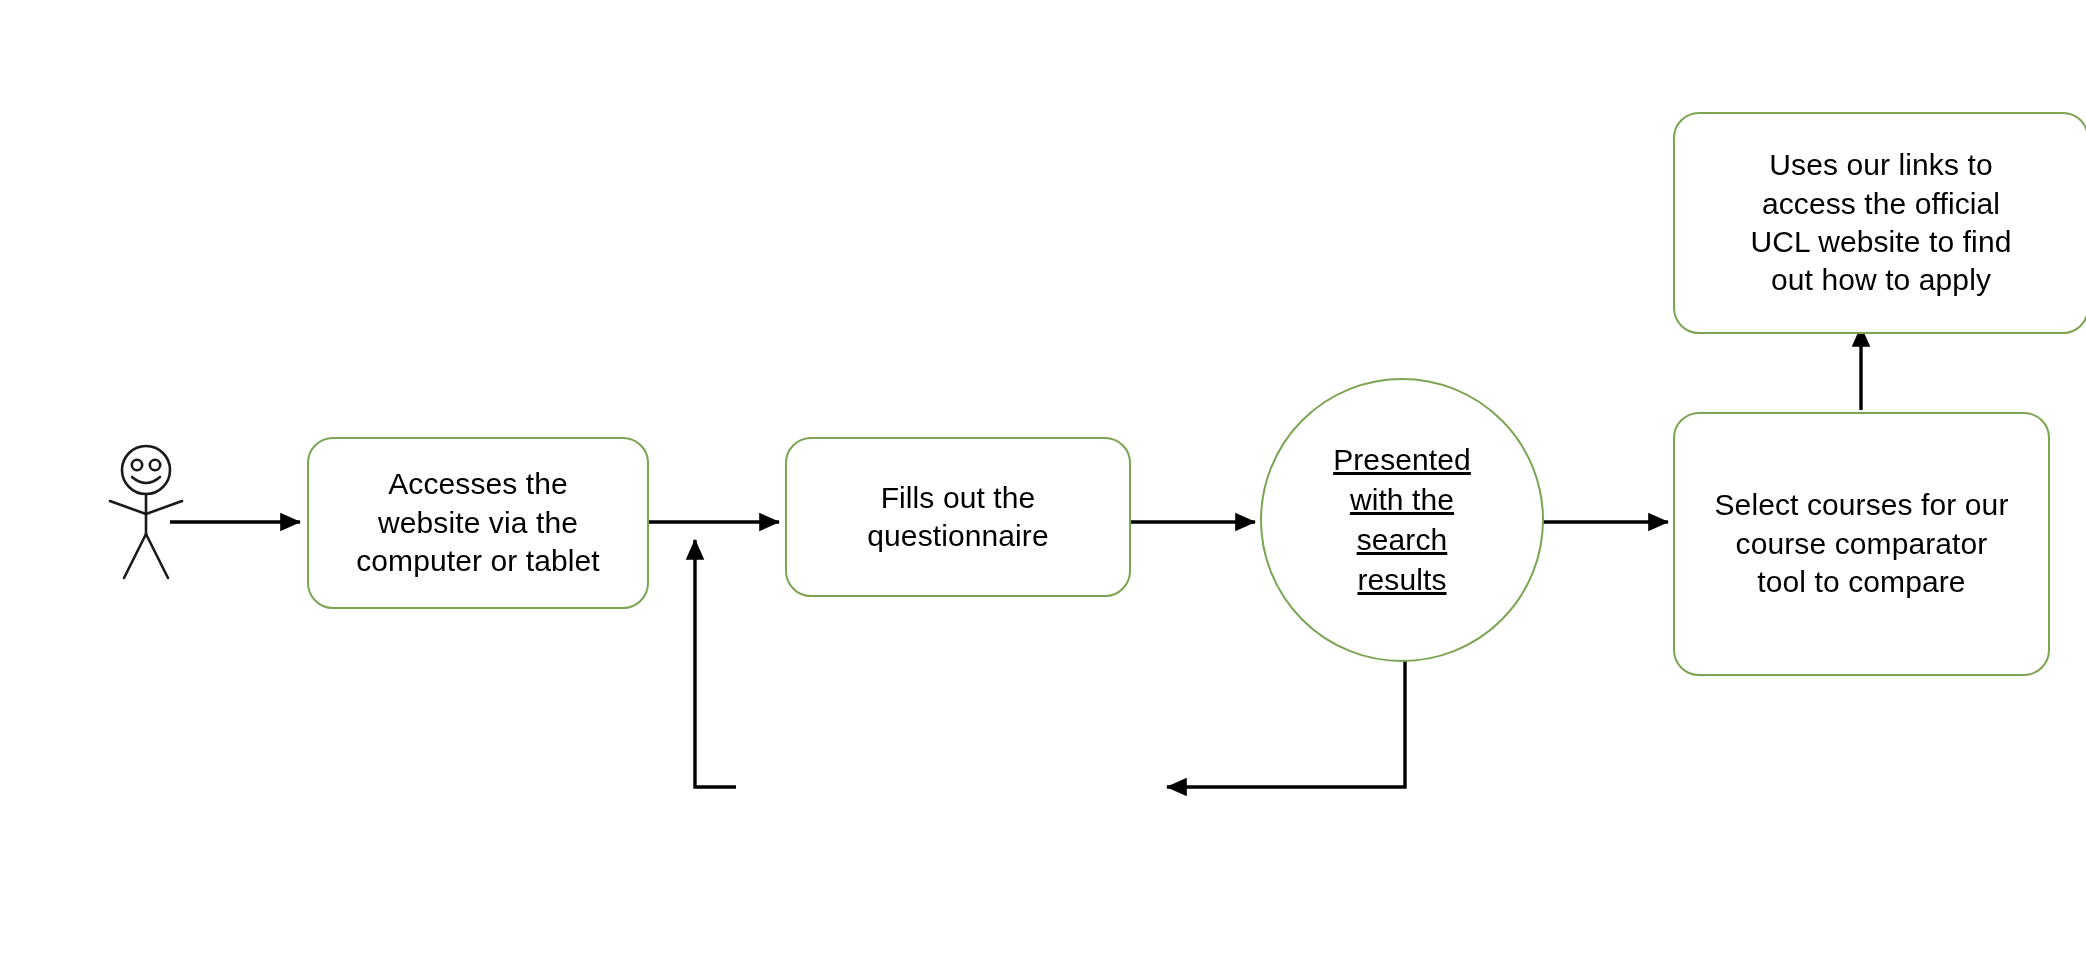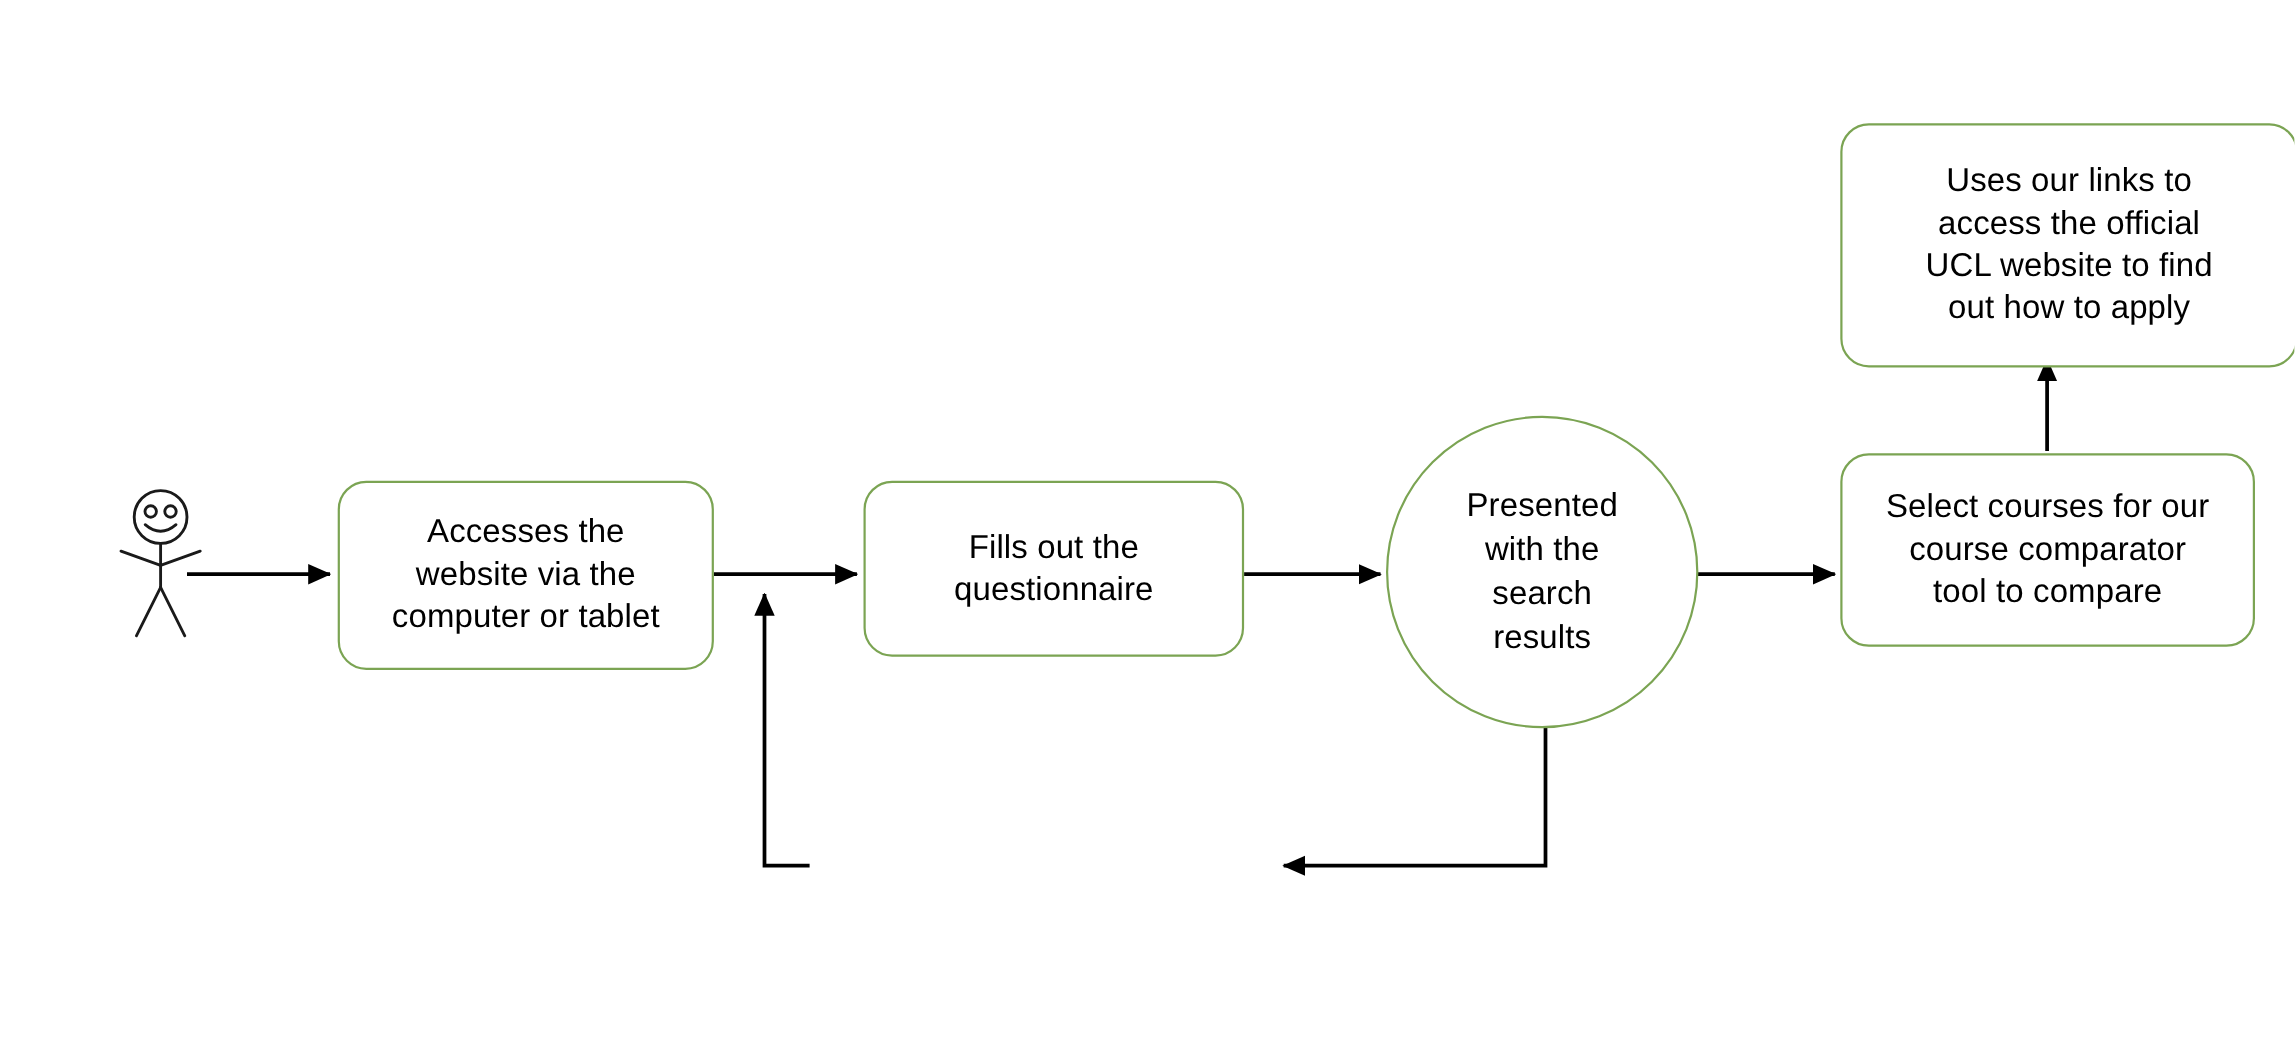--- a/index.html
+++ b/index.html
@@ -48,20 +48,21 @@
     border-radius: 50%;
   }
   .node-label {
     display: block;
     padding: 0 14px;
     white-space: pre-line;
   }
   .node-circle .node-label {
     padding: 0 26px;
     line-height: 1.33;
+    text-decoration: underline;
   }
   #actor {
     position: absolute;
     z-index: 2;
   }
 </style>
 </head>
 <body>
 
 <div id="canvas">
@@ -127,21 +128,21 @@
 questionnaire</span>
   </div>
 
   <div class="node node-circle" style="left:1260px; top:378px; width:284px; height:284px;">
     <span class="node-label">Presented
 with the
 search
 results</span>
   </div>
 
-  <div class="node node-box" style="left:1673px; top:412px; width:377px; height:176px;">
+  <div class="node node-box" style="left:1673px; top:412px; width:377px; height:264px;">
     <span class="node-label">Select courses for our
 course comparator
 tool to compare</span>
   </div>
 
   <div class="node node-box" style="left:1673px; top:102px; width:416px; height:222px;margin-top:10px;">
     <span class="node-label">Uses our links to
 access the official
 UCL website to find
 out how to apply</span>

